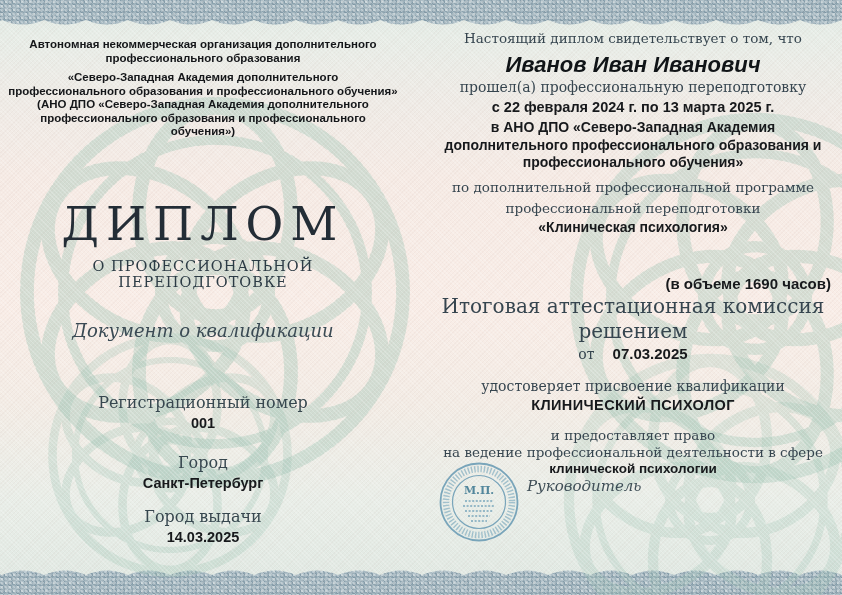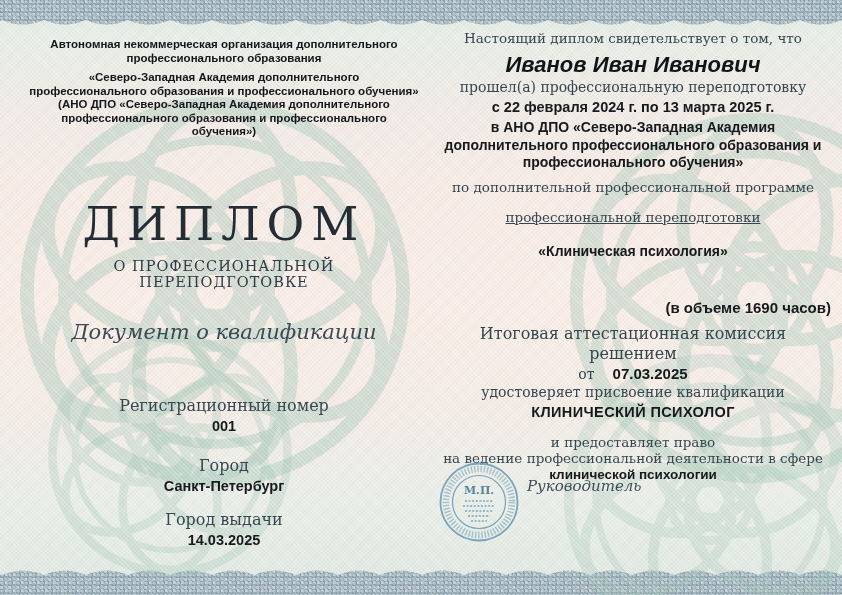--- a/index.html
+++ b/index.html
@@ -8,48 +8,48 @@
       #f9ede7 52%,#f3ece5 68%,#e9eee8 84%,#dfe8e2 100%);
     font-family:"DejaVu Serif","Liberation Serif",serif;}
   .texture{position:absolute;inset:0;pointer-events:none;
     background:repeating-linear-gradient(45deg,rgba(255,255,255,.20) 0 1px,transparent 1px 3px),
                repeating-linear-gradient(135deg,rgba(165,130,120,.06) 0 1px,transparent 1px 3px);}
   .band{position:absolute;left:0;width:842px;height:30px;}
   .band-top{top:0;}
   .band-bottom{bottom:0;}
   .rose{position:absolute;color:#9fc6b6;}
   .col{position:absolute;text-align:center;}
-  .col-left{left:8px;top:38px;width:390px;margin-left:21px;}
+  .col-left{left:8px;top:38px;width:390px;}
   .col-right{left:435px;top:30px;width:396px;}
   .sans{font-family:"Liberation Sans","DejaVu Sans",sans-serif;}
   .b{font-weight:bold;color:#17191c;}
   .serif{color:#36454f;}
   .org{font-size:11.5px;line-height:1.18;color:#141619;}
   .org-gap{margin-top:6px;}
   .title{margin-top:62px;font-size:46px;line-height:1;letter-spacing:7px;color:#232d36;}
   .subtitle{margin-top:11px;font-size:14.5px;letter-spacing:1px;color:#2c3b45;}
-  .doctype{margin-top:30px;font-size:21px;font-style:italic;color:#3a4a54;}
+  .doctype{margin-top:30px;font-size:18px;font-style:italic;color:#3a4a54;}
   .fld-label{font-size:16px;color:#37474f;}
   .fld-value{font-size:14.5px;margin-top:3px;}
   .mt-reg{margin-top:52px;}
   .mt-city{margin-top:22px;}
   .mt-date{margin-top:16px;}
   .r-line{font-size:13.5px;line-height:1.22;color:#36454f;}
   .holder{margin-top:7px;font-size:22px;line-height:1.1;font-style:italic;font-weight:bold;color:#101417;}
   .action{margin-top:1px;font-size:14px;}
   .period{margin-top:3px;font-size:14.5px;line-height:1.22;}
   .institution{margin-top:3px;font-size:14px;line-height:1.24;}
   .prog1{margin-top:7px;}
-  .prog2{margin-top:14px;text-decoration:underline;}
-  .progname{margin-top:18px;font-size:14px;}
+  .prog2{margin-top:5px;}
+  .progname{margin-top:3px;font-size:14px;}
   .volume{margin-top:40px;font-size:15px;text-align:right;}
-  .commission{margin-top:8px;font-size:16px;}
+  .commission{margin-top:2px;font-size:20px;}
   .decision{margin-top:2px;font-size:14px;}
   .decision .date{margin-left:18px;font-size:15px;}
-  .certifies{margin-top:2px;font-size:14px;}
+  .certifies{margin-top:16px;font-size:14px;}
   .qualif{margin-top:2px;font-size:14.5px;letter-spacing:.4px;}
   .grants1{margin-top:14px;}
   .grants2{margin-top:0;}
   .grantsf{margin-top:1px;font-size:13.5px;}
   .seal{position:absolute;left:438px;top:461px;}
   .sig{position:absolute;left:527px;top:477px;font-size:15px;font-style:italic;color:#3f4e57;}
 </style>
 </head>
 <body>
 

